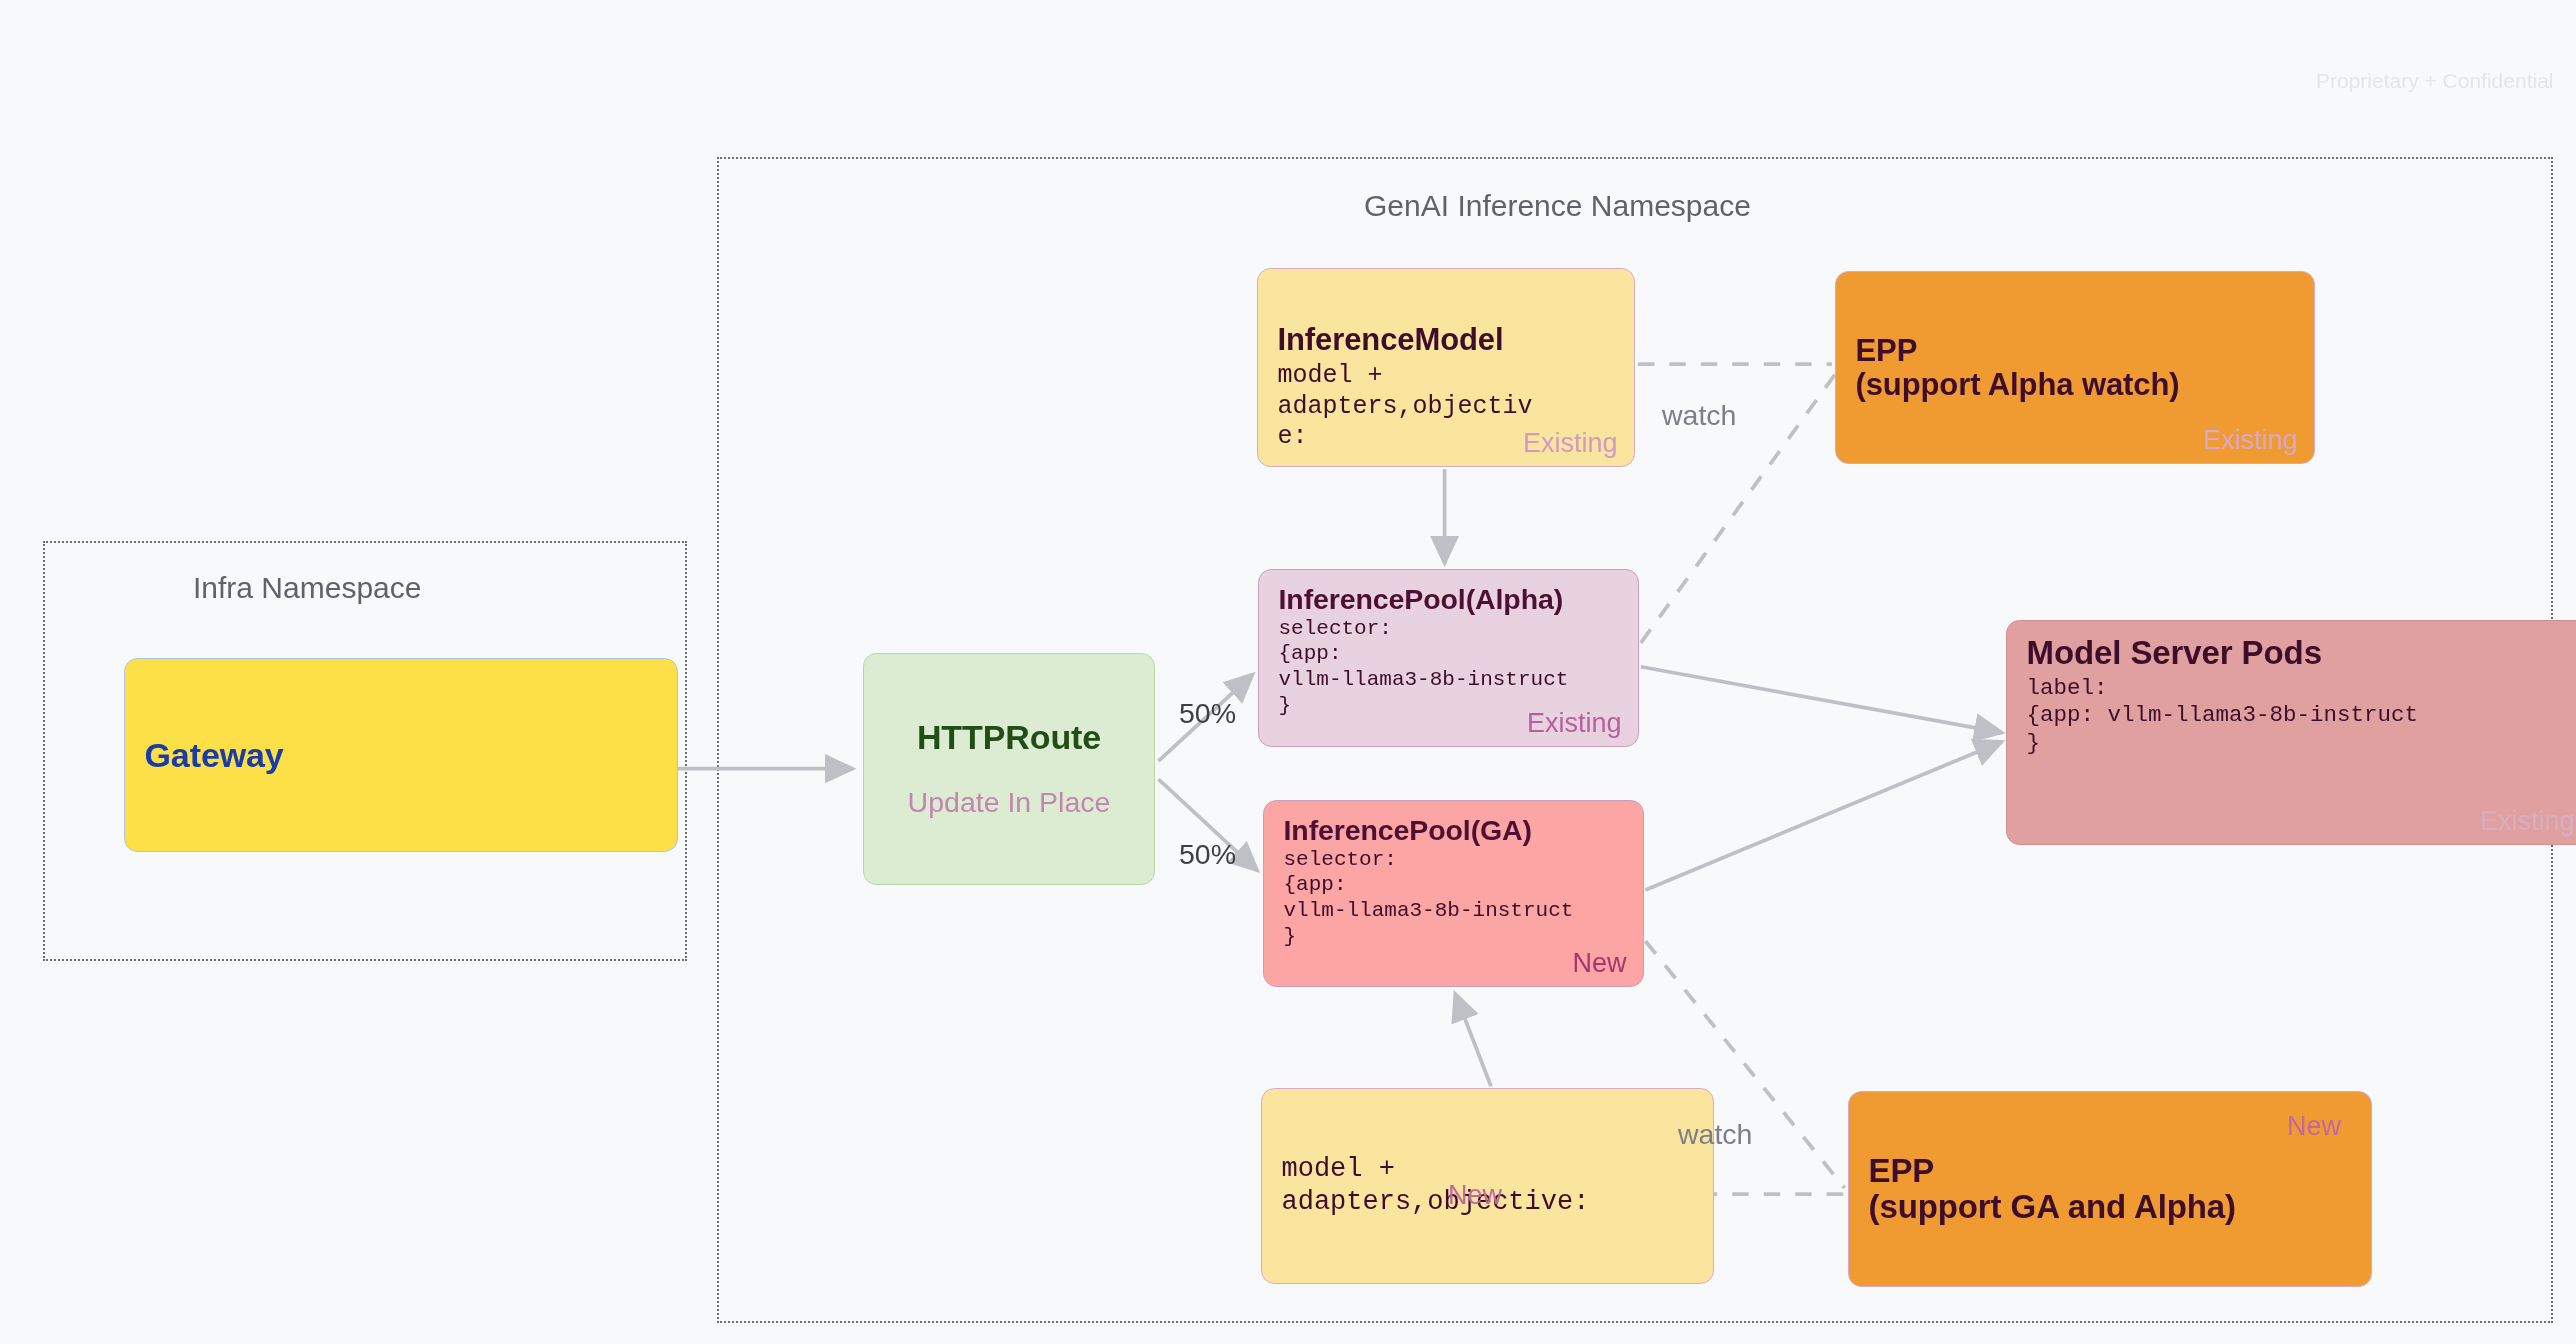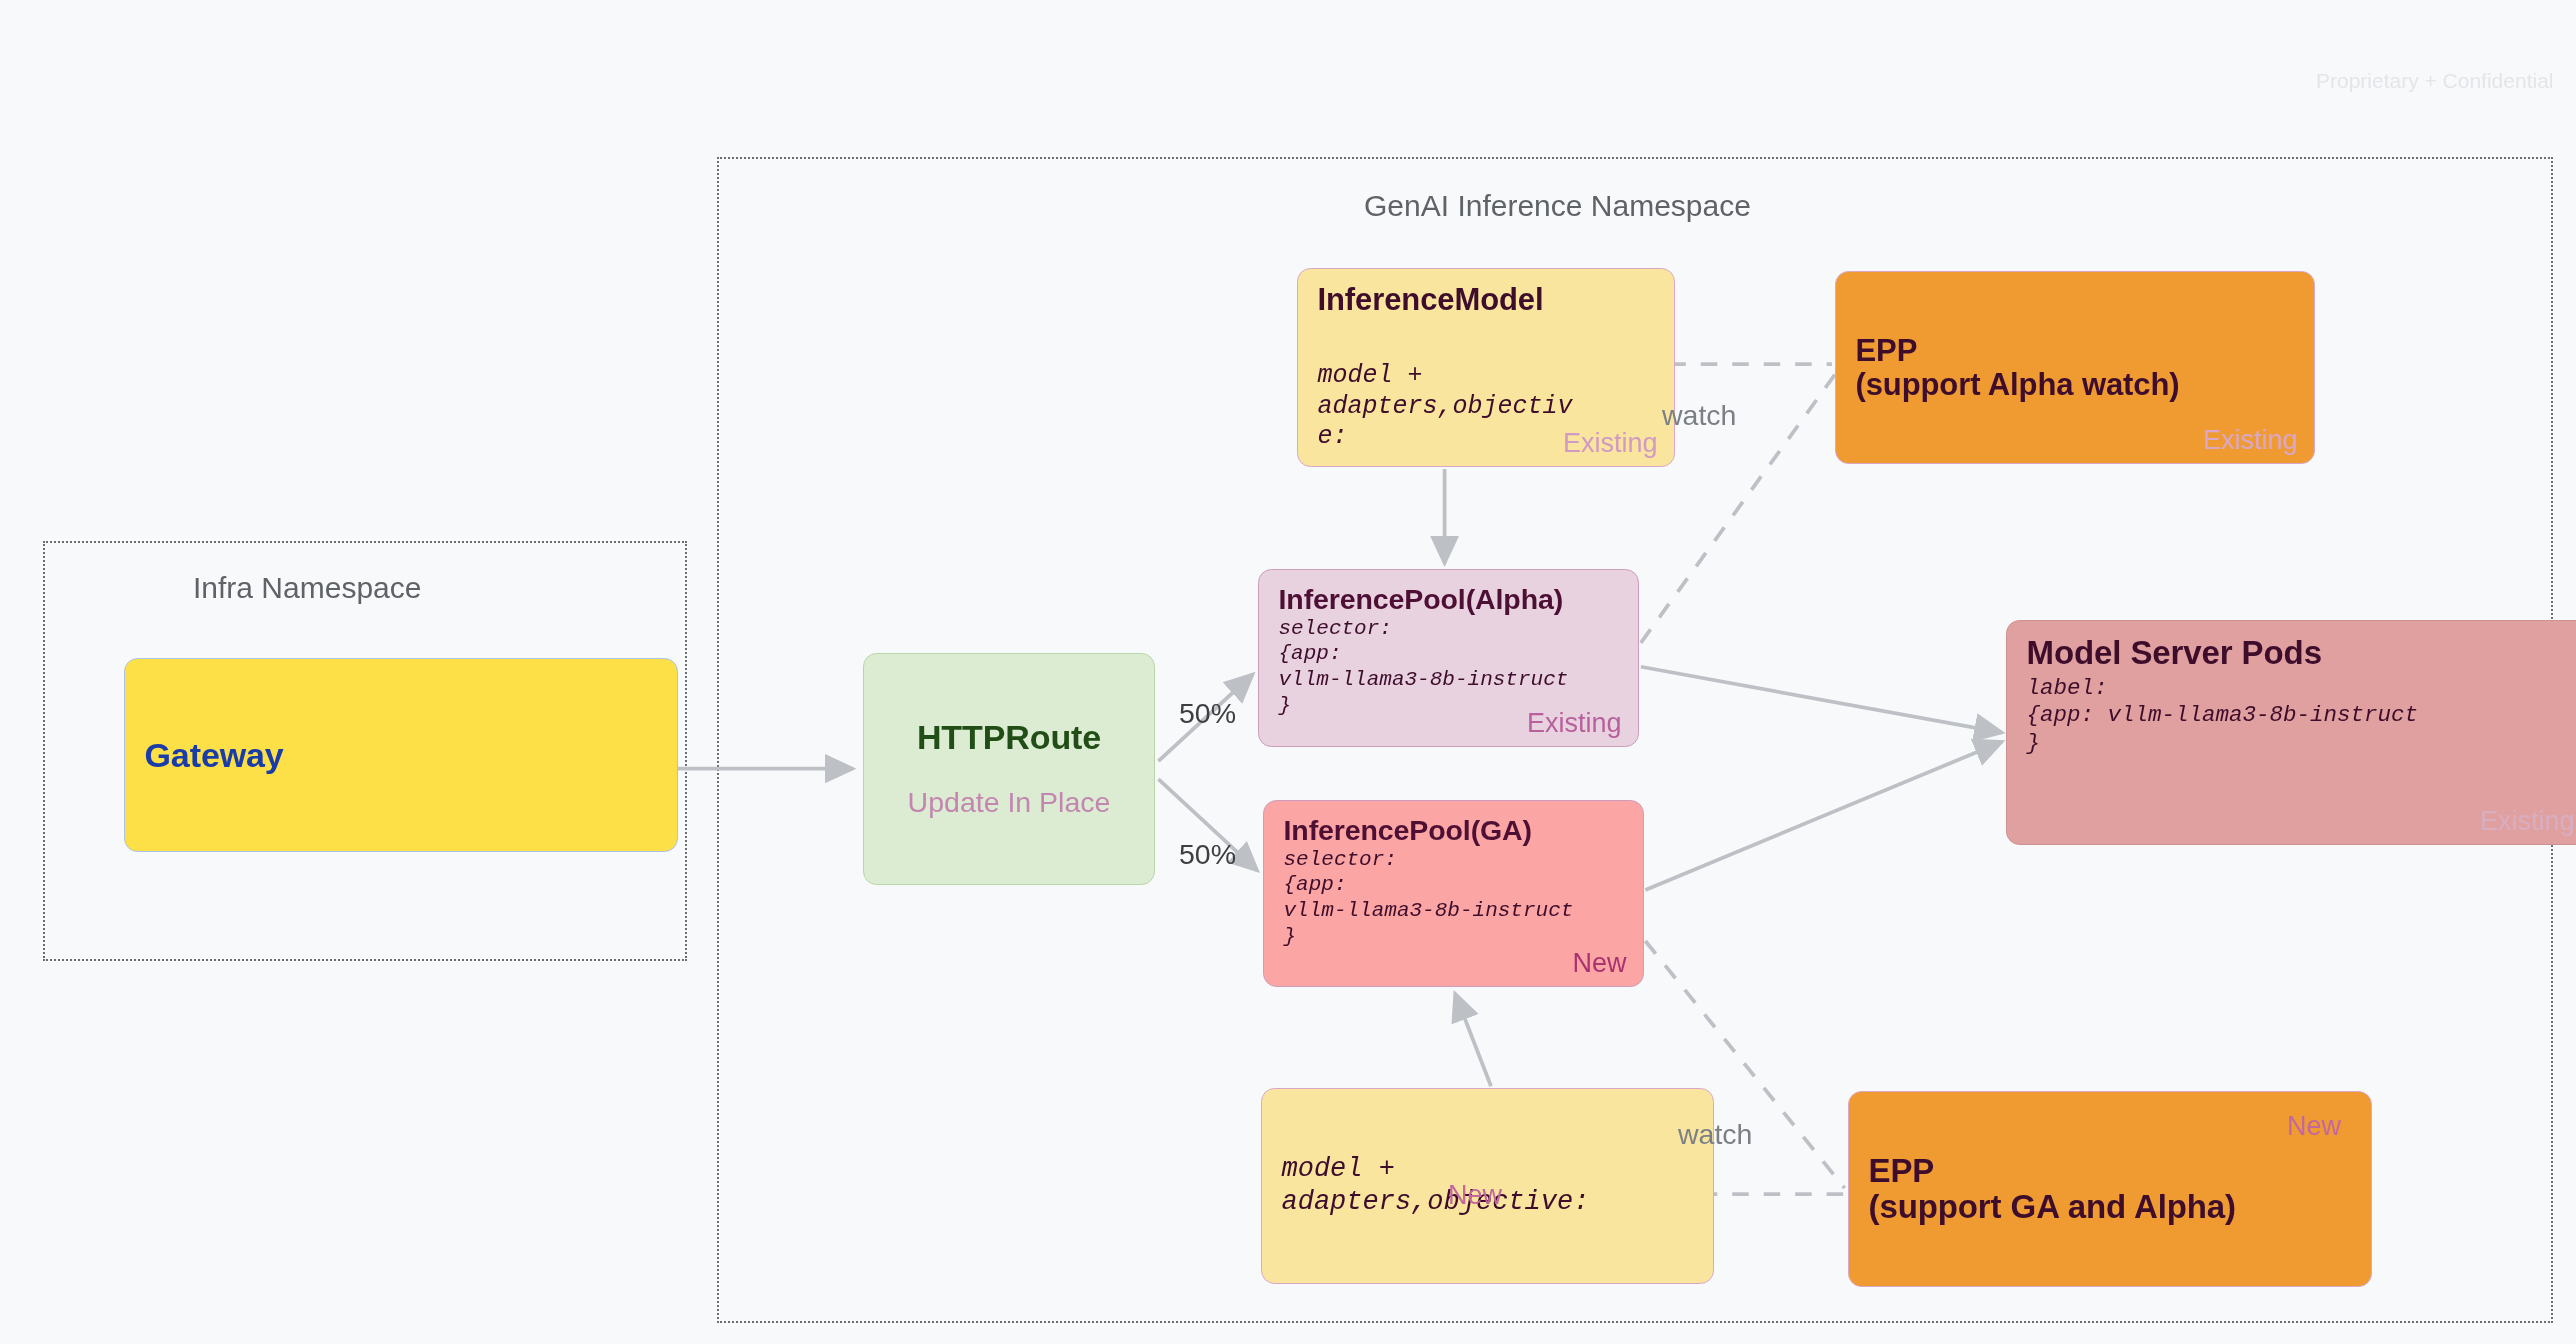--- a/index.html
+++ b/index.html
@@ -43,21 +43,20 @@
   }
   .node .title {
     font-weight: bold;
     letter-spacing: -0.1px;
     line-height: 1.08;
   }
   .node .mono {
     font-family: "Liberation Mono", monospace;
     line-height: 1.22;
     white-space: pre-wrap;
-    font-style: italic;
   }
   .tag {
     position: absolute;
     font-size: 27px;
     font-weight: 400;
     white-space: nowrap;
     line-height: 1;
   }
   .tag-br { right: 16.5px; bottom: 9px; }
   .tag-tr { right: 30px; top: 21px; }
@@ -73,22 +72,21 @@
     left: 863px; top: 653px; width: 292px; height: 232px;
     background: #dcecd2; border: 1.5px solid #b9d6a7;
     align-items: center; text-align: center;
   }
   #httproute .title { color: #214e16; font-size: 34px; }
   #httproute .sub { color: #c386b0; font-size: 28.5px; margin-top: 31px; }
 
   #inference-model {
     left: 1257px; top: 268px; width: 378px; height: 199px;
     background: #fae59f; border: 1.5px solid #d9a8c8;
-    justify-content: space-between;
-    margin-left: 40px;
+    justify-content: flex-end;
   }
   #inference-model .title { color: #3d0d2b; font-size: 31px; margin-bottom: 4.5px; }
   #inference-model .mono { color: #3d0d2b; font-size: 25px; }
 
   #epp-alpha {
     left: 1835px; top: 271px; width: 480px; height: 193px;
     background: #ef9b32; border: 1.5px solid #d9a8c8;
   }
   #epp-alpha .title { color: #3d0d2b; font-size: 31px; }
 

